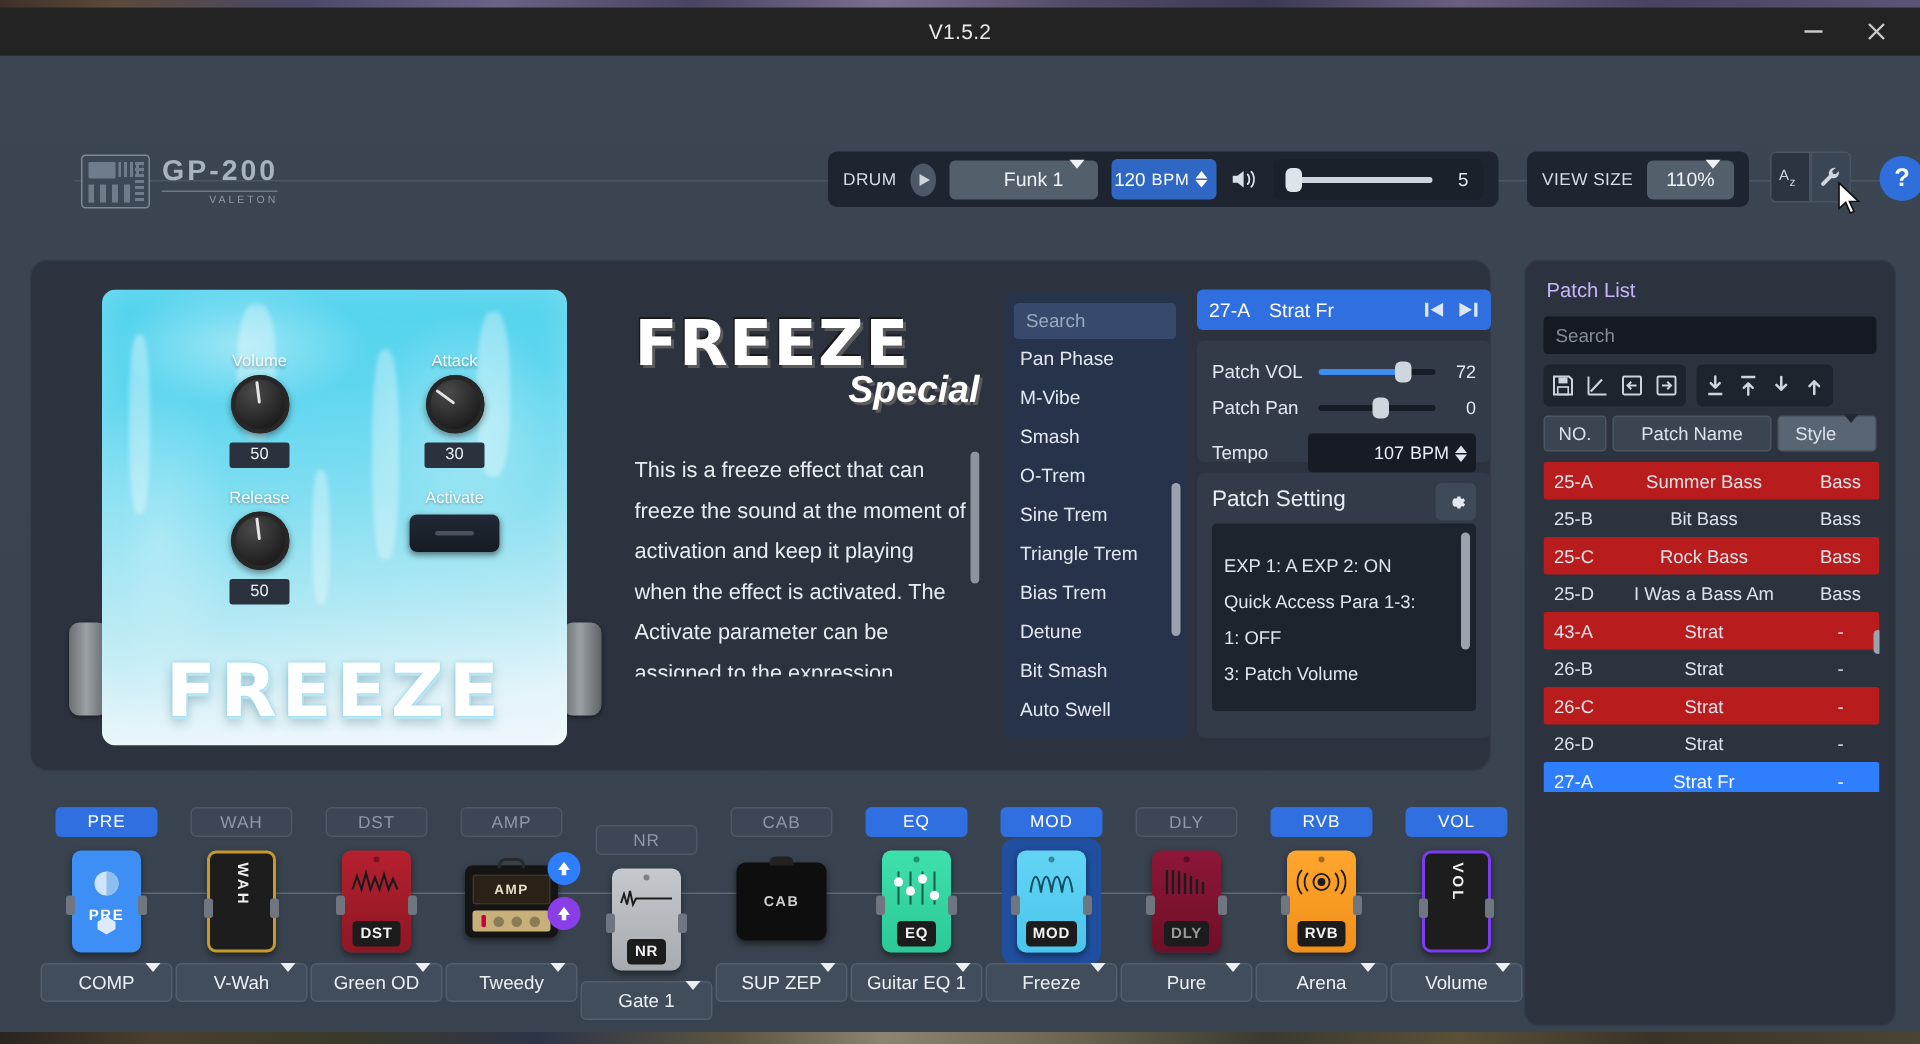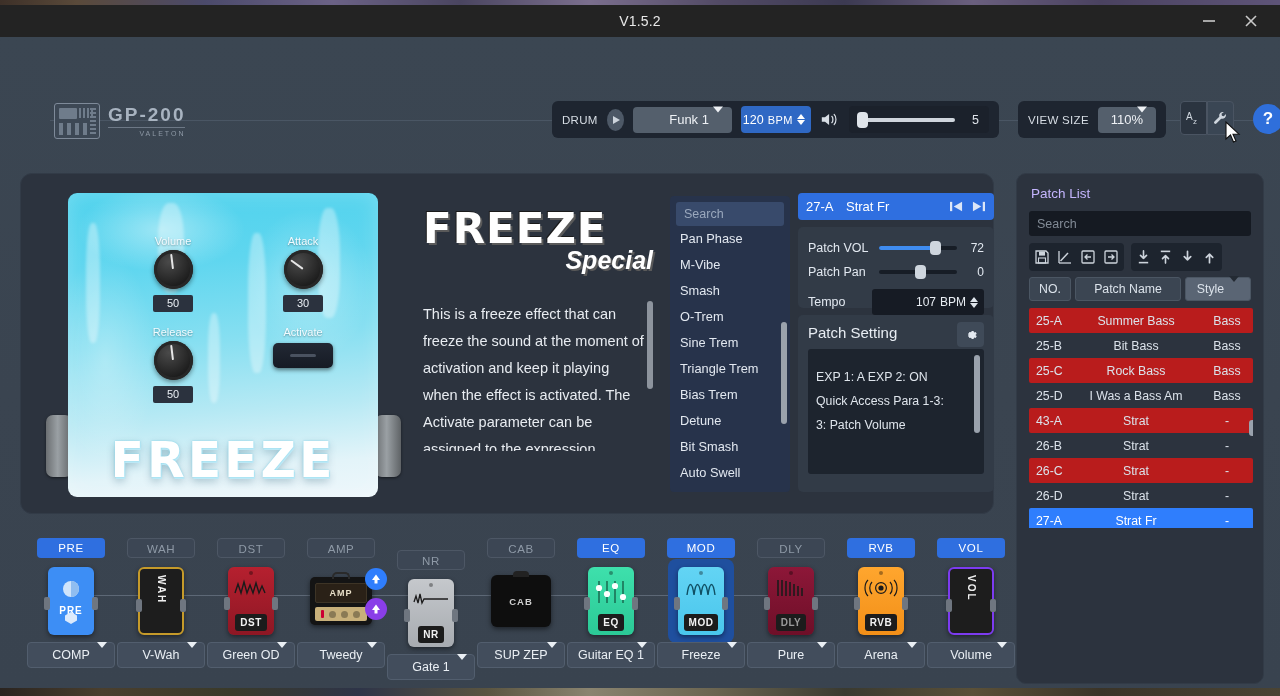--- a/index.html
+++ b/index.html
@@ -568,20 +568,21 @@
       <div class="ps-title">Patch Setting</div>
       <div class="gear-btn">
         <svg width="16" height="16" viewBox="0 0 20 20">
             <path d="M10 6.6A3.4 3.4 0 1 0 10 13.4 3.4 3.4 0 0 0 10 6.6zm0 5.1a1.7 1.7 0 1 1 0-3.4 1.7 1.7 0 0 1 0 3.4z" fill="currentColor"></path>
             <path d="M17.2 11.4l-1.3-.8c.1-.4.1-.8 0-1.2l1.3-.8-1.3-2.2-1.4.6a5 5 0 0 0-1-.6l-.2-1.5h-2.6l-.2 1.5c-.4.1-.7.3-1 .6l-1.4-.6L6.8 8.6l1.3.8c-.1.4-.1.8 0 1.2l-1.3.8 1.3 2.2 1.4-.6c.3.3.6.5 1 .6l.2 1.5h2.6l.2-1.5c.4-.1.7-.3 1-.6l1.4.6 1.3-2.2z" fill="currentColor"></path>
           </svg>
       </div>
       <div class="ps-body">
         <div class="ps-line">EXP 1: A   EXP 2: ON</div>
         <div class="ps-line">Quick Access Para 1-3:</div>
+        <div class="ps-line">1: OFF</div>
         <div class="ps-line">3: Patch Volume</div>
         <div class="ps-sb"></div>
       </div>
     </div>
   </div>
 
   <div class="chain">
     <div class="chain-line"></div>
 
     <div class="slot" style="left:27px;top:14px;">

